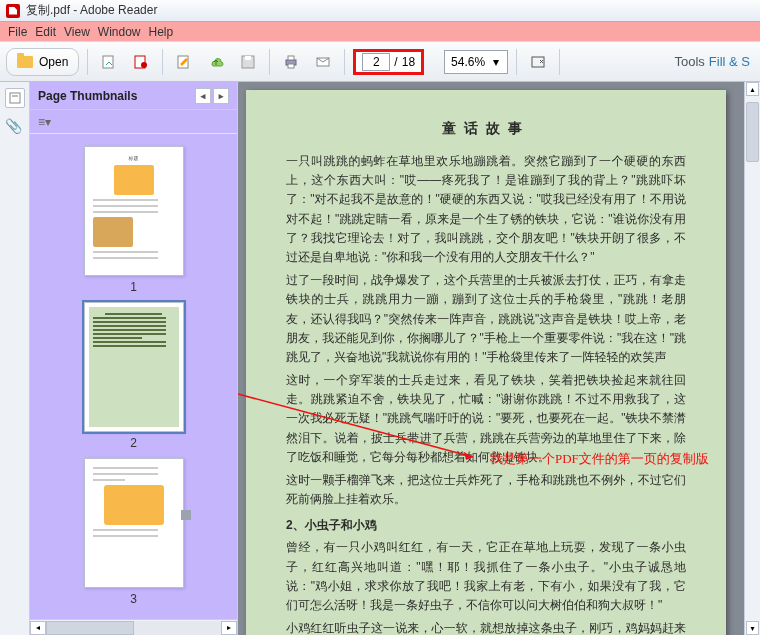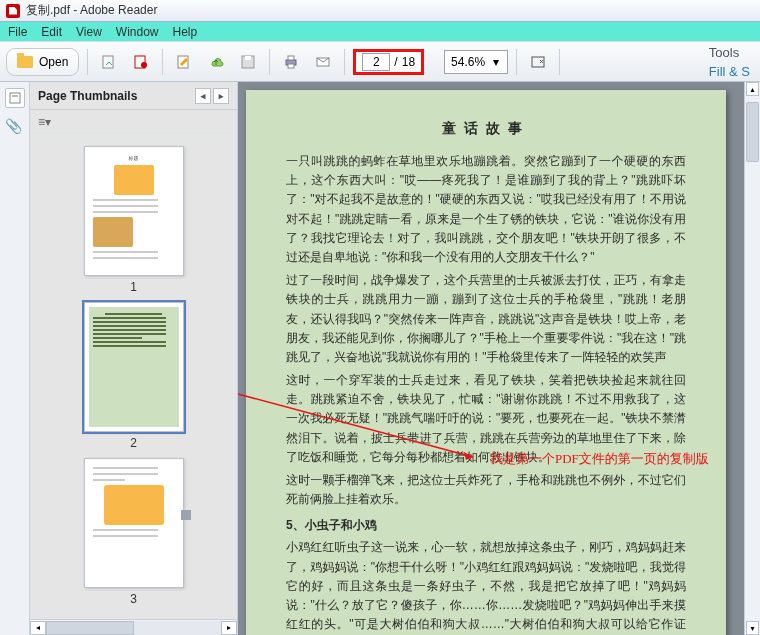--- a/index.html
+++ b/index.html
@@ -1,40 +1,40 @@
 <!DOCTYPE html>
 <html><head>
 <meta charset="utf-8">
 <style>
   * { margin: 0; padding: 0; box-sizing: border-box; font-family: "Segoe UI", Tahoma, sans-serif; font-size: 12px; }
   body { width: 760px; height: 635px; overflow: hidden; background: #fff; position: relative; }
   .titlebar { height: 22px; background: linear-gradient(#fdfdfe,#e6ecf5); border-bottom:1px solid #9fb3c9; display:flex; align-items:center; padding-left:6px; }
   .titlebar .app-icon { width:14px; height:14px; background:#c00; display:inline-block; margin-right:6px; border-radius:2px; position:relative;}
   .titlebar .app-icon:after{content:"";position:absolute;left:3px;top:3px;width:8px;height:8px;background:#fff;clip-path:polygon(0 0,60% 0,100% 40%,100% 100%,0 100%);}
   .titlebar span { color:#333; }
-  .menubar { height: 20px; background:#5eead4; display:flex; align-items:center; padding-left:8px; gap:14px; border-bottom:1px solid #d7dde8;}
+  .menubar { height: 20px; background:#fca5a5; display:flex; align-items:center; padding-left:8px; gap:8px; border-bottom:1px solid #d7dde8;}
   .menubar div { color:#333; }
   .toolbar { height: 40px; background:linear-gradient(#fafbfc,#e9edf2); border-bottom:1px solid #bcc6d3; display:flex; align-items:center; padding:0 6px; gap:6px;}
   .tbtn { width:26px; height:26px; border:1px solid transparent; border-radius:3px; display:flex; align-items:center; justify-content:center;}
   .tbtn svg{width:16px;height:16px;}
   .sep{width:1px;height:26px;background:#c8d0db;margin:0 2px;}
   .open-btn{display:flex;align-items:center;gap:6px;height:28px;padding:0 10px;border:1px solid #c5cbd3;border-radius:9px;background:linear-gradient(#fff,#f0f2f5);}
   .open-btn .fold{width:16px;height:12px;background:#f6c04c;border-radius:1px;position:relative;}
   .open-btn .fold:before{content:"";position:absolute;top:-3px;left:0;width:7px;height:3px;background:#f6c04c;border-radius:1px 1px 0 0;}
   .page-box{display:flex;align-items:center;height:26px;border:3px solid #e11;background:#fff;padding:0 6px;gap:4px;}
   .page-box input{width:28px;height:18px;border:1px solid #9aa3af;text-align:center;}
   .zoom-box{display:flex;align-items:center;height:24px;border:1px solid #9aa3af;background:#fff;padding:0 6px;gap:6px;}
   .zoom-box .dd{width:10px;height:10px;display:flex;align-items:center;justify-content:center;}
-  .rt-tools{margin-left:auto;display:flex;gap:4px;padding-right:4px;flex-direction:column;}
+  .rt-tools{margin-left:auto;display:flex;align-items:center;gap:4px;padding-right:4px;}
   .rt-tools span{color:#4b5563;font-size:13px;}
   .rt-tools .fill{color:#2a7ab0;}
   .workspace{display:flex;height:553px;}
   .navrail{width:30px;background:#eef1f5;border-right:1px solid #c8d0db;display:flex;flex-direction:column;align-items:center;padding-top:6px;gap:10px;}
   .navrail .chip{width:20px;height:20px;border:1px solid #b8c1cd;background:#fff;border-radius:2px;display:flex;align-items:center;justify-content:center;}
-  .thumbs-pane{width:208px;background:#e5e5e5;border-right:1px solid #c8d0db;display:flex;flex-direction:column;}
+  .thumbs-pane{width:208px;background:#c4b5fd;border-right:1px solid #c8d0db;display:flex;flex-direction:column;}
   .thumbs-head{height:28px;border-bottom:1px solid #c8d0db;display:flex;align-items:center;padding:0 8px;font-weight:bold;color:#222;}
   .thumbs-head .navbtns{margin-left:auto;display:flex;gap:2px;}
   .thumbs-head .navbtns div{width:16px;height:16px;border:1px solid #b8c1cd;background:#fff;display:flex;align-items:center;justify-content:center;font-size:9px;color:#555;}
   .thumbs-tools{height:24px;border-bottom:1px solid #dfe4eb;display:flex;align-items:center;padding:0 8px;gap:10px;font-size:11px;color:#666;}
   .thumbs-list{flex:1;overflow:hidden;display:flex;flex-direction:column;align-items:center;gap:8px;padding:12px 0;}
   .thumb{display:flex;flex-direction:column;align-items:center;gap:4px;}
   .thumb .page{width:100px;height:130px;background:#fff;border:1px solid #b8c1cd;box-shadow:1px 1px 3px rgba(0,0,0,.15);padding:8px;display:flex;flex-direction:column;gap:4px;font-size:5px;color:#555;}
   .thumb.sel .page{outline:2px solid #5a7fbf;}
   .thumb .pg-green{background:#cde0bf;flex:1;padding:4px;}
   .thumb .lbl{color:#333;}
@@ -231,21 +231,22 @@
   </div>
 
   <div class="doc-area">
     <div class="doc-scroll">
       <div class="doc-page">
         <h3>童话故事</h3>
         <p>一只叫跳跳的蚂蚱在草地里欢乐地蹦跳着。突然它蹦到了一个硬硬的东西上，这个东西大叫："哎——疼死我了！是谁蹦到了我的背上？"跳跳吓坏了："对不起我不是故意的！"硬硬的东西又说："哎我已经没有用了！不用说对不起！"跳跳定睛一看，原来是一个生了锈的铁块，它说："谁说你没有用了？我找它理论去！对了，我叫跳跳，交个朋友吧！"铁块开朗了很多，不过还是自卑地说："你和我一个没有用的人交朋友干什么？"</p>
         <p>过了一段时间，战争爆发了，这个兵营里的士兵被派去打仗，正巧，有拿走铁块的士兵，跳跳用力一蹦，蹦到了这位士兵的手枪袋里，"跳跳！老朋友，还认得我吗？"突然传来一阵声音，跳跳说"这声音是铁块！哎上帝，老朋友，我还能见到你，你搁哪儿了？"手枪上一个重要零件说："我在这！"跳跳见了，兴奋地说"我就说你有用的！"手枪袋里传来了一阵轻轻的欢笑声</p>
         <p>这时，一个穿军装的士兵走过来，看见了铁块，笑着把铁块捡起来就往回走。跳跳紧迫不舍，铁块见了，忙喊："谢谢你跳跳！不过不用救我了，这一次我必死无疑！"跳跳气喘吁吁的说："要死，也要死在一起。"铁块不禁潸然泪下。说着，披士兵带进了兵营，跳跳在兵营旁边的草地里住了下来，除了吃饭和睡觉，它每分每秒都想着如何救出铁块。</p>
         <p>这时一颗手榴弹飞来，把这位士兵炸死了，手枪和跳跳也不例外，不过它们死前俩脸上挂着欢乐。</p>
-        <h4>5、小虫子和小鸡</h4>
+        <h4>2、小虫子和小鸡</h4>
+        <p>曾经，有一只小鸡叫红红，有一天，它正在草地上玩耍，发现了一条小虫子，红红高兴地叫道："嘿！耶！我抓住了一条小虫子。"小虫子诚恳地说："鸡小姐，求求你放了我吧！我家上有老，下有小，如果没有了我，它们可怎么活呀！我是一条好虫子，不信你可以问大树伯伯和狗大叔呀！"</p>
         <p>小鸡红红听虫子这一说来，心一软，就想放掉这条虫子，刚巧，鸡妈妈赶来了，鸡妈妈说："你想干什么呀！"小鸡红红跟鸡妈妈说："发烧啦吧，我觉得它的好，而且这条虫是一条好虫子，不然，我是把它放掉了吧！"鸡妈妈说："什么？放了它？傻孩子，你……你……发烧啦吧？"鸡妈妈伸出手来摸红红的头。"可是大树伯伯和狗大叔……"大树伯伯和狗大叔可以给它作证呢！"那好！</p>
       </div>
     </div>
     <div class="vscroll">
       <div class="varrow" style="top:0">▴</div>
       <div class="vthumb"></div>
       <div class="varrow" style="bottom:0">▾</div>
     </div>
 
     <svg class="annot-line" style="left:0;top:0;width:520px;height:560px;">

